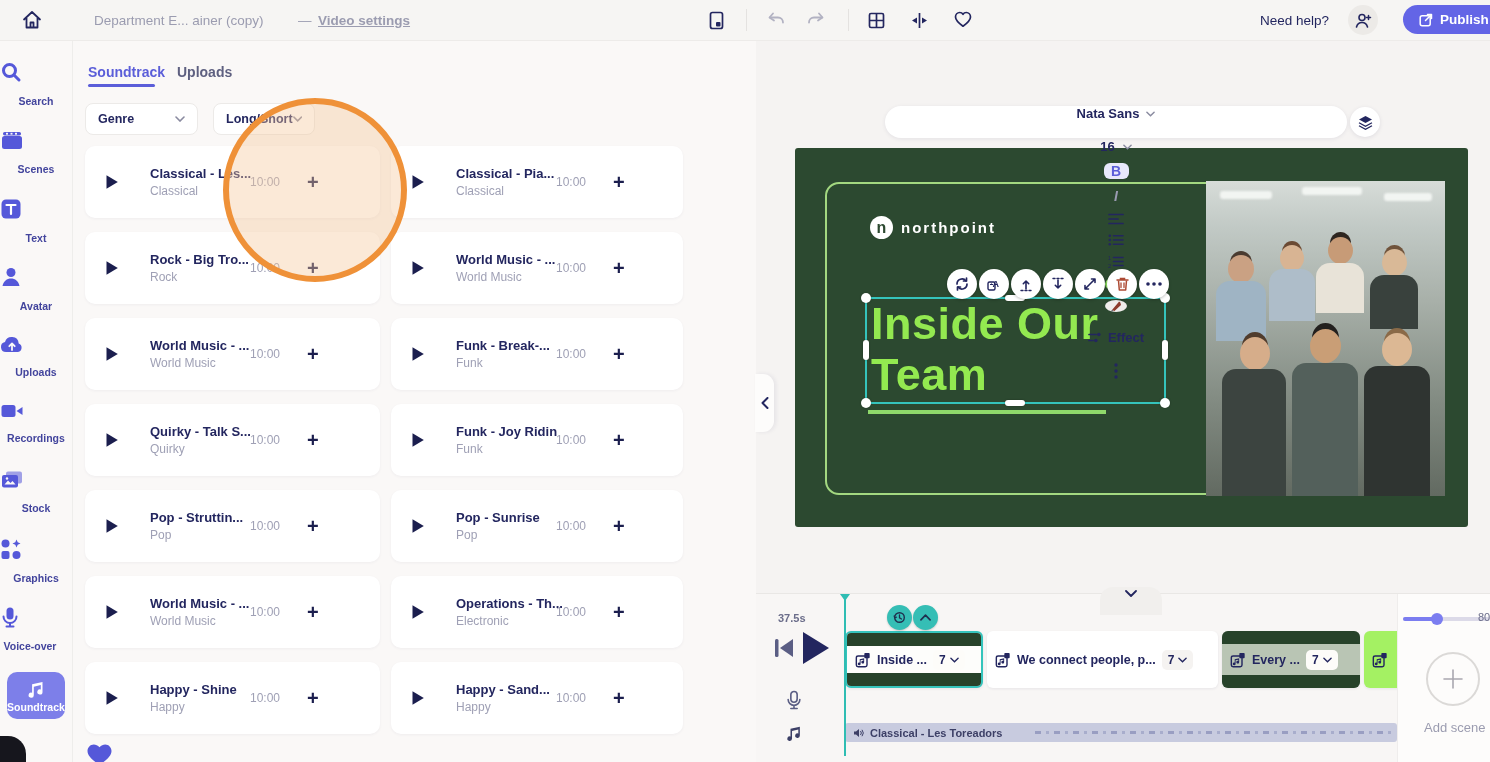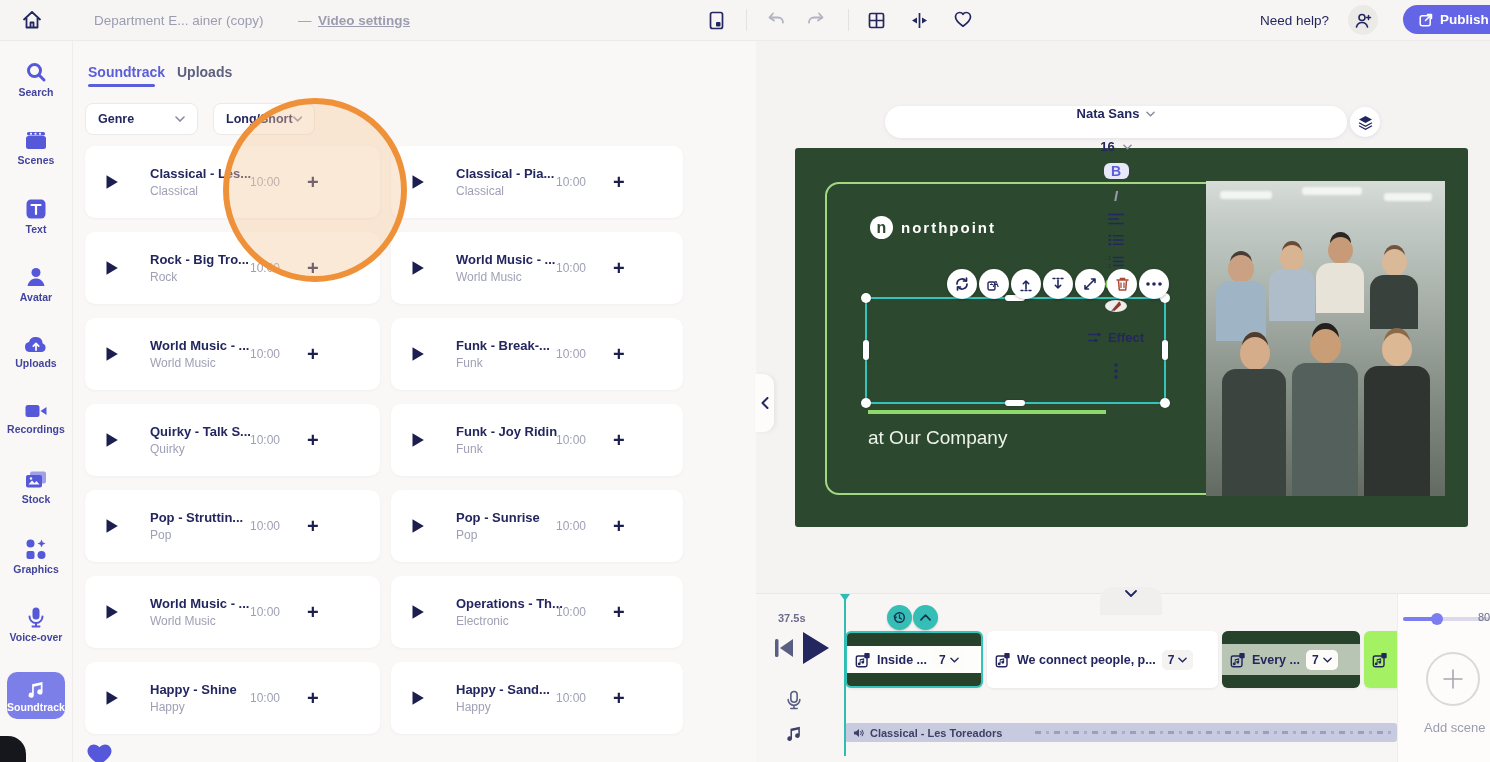--- a/index.html
+++ b/index.html
@@ -12,21 +12,21 @@
   #header{position:absolute;left:0;top:0;width:1490px;height:40px;background:#f6f5f3;border-bottom:1px solid #edebe9;display:flex;align-items:center;z-index:30;}
   .hdr-title{color:#9b9cb0;font-size:13.5px;}
   .hdr-link{color:#9b9cb0;font-size:13.5px;text-decoration:underline;font-weight:bold;}
   .hdr-div{width:1px;height:22px;background:#e4e2e0;}
   .need-help{color:#23265f;font-size:13.5px;}
   .publish-btn{display:flex;align-items:center;gap:7px;background:#6365e6;color:#fff;font-size:13.5px;font-weight:bold;height:29px;padding:0 16px;border-radius:16px;}
   .circle-btn{width:30px;height:30px;border-radius:50%;background:#eceae7;display:flex;align-items:center;justify-content:center;}
 
   
   #rail{position:absolute;left:0;top:40px;width:72px;height:722px;background:#faf8f7;border-right:1px solid #eeedeb;z-index:20;}
-  .rail-item{position:absolute;left:0;width:72px;display:flex;flex-direction:column;align-items:center;gap:3px;color:#5558d9;}
+  .rail-item{position:absolute;left:0;width:72px;display:flex;flex-direction:column;gap:12px;color:#5558d9;}
   .rail-label{font-size:10.5px;color:#43459d;font-weight:bold;text-align:center;line-height:12px;}
   .rail-sel{position:absolute;left:7px;width:58px;height:47px;background:#7d7fe9;border-radius:10px;display:flex;flex-direction:column;align-items:center;justify-content:center;gap:2px;color:#fff;}
   .rail-sel .rail-label{color:#fff;}
 
   
   #panel{position:absolute;left:72px;top:40px;width:684px;height:722px;background:#faf8f7;z-index:10;}
   .tab{font-size:14px;font-weight:bold;}
   .tab-active{color:#5b5ed9;}
   .tab-idle{color:#5e6080;}
   .filter-btn{display:flex;align-items:center;justify-content:space-between;background:#fff;border:1px solid #eceae8;border-radius:8px;height:32px;padding:4px 12px;font-size:12.5px;font-weight:bold;color:#23265f;}
@@ -618,23 +618,26 @@
       <span class="hdl hdl-c" style="left:-6px;top:-6px;"></span>
       <span class="hdl hdl-c" style="right:-6px;top:-6px;"></span>
       <span class="hdl hdl-c" style="left:-6px;bottom:-6px;"></span>
       <span class="hdl hdl-c" style="right:-6px;bottom:-6px;"></span>
       <span class="hdl hdl-h" style="left:138px;top:-4px;"></span>
       <span class="hdl hdl-h" style="left:138px;bottom:-4px;"></span>
       <span class="hdl hdl-v" style="left:-4px;top:41px;"></span>
       <span class="hdl hdl-v" style="right:-4px;top:41px;"></span>
     </div>
 
+    <div class="v-title">
+      <div>Inside Our</div>
+      <div>Team</div>
+    </div>
     <div class="v-rule"></div>
     <div class="v-sub">
-      <div>at Our Company</div>
     </div>
 
     <div id="photo">
       <span class="light" style="left:14px;top:10px;width:52px;height:8px;"></span>
       <span class="light" style="left:96px;top:6px;width:60px;height:8px;"></span>
       <span class="light" style="left:178px;top:12px;width:48px;height:8px;"></span>
       <span class="head" style="left:22px;top:74px;width:26px;height:28px;background:#caa183;box-shadow:0 -6px 0 -2px #4a3b30;"></span>
       <span class="torso" style="left:10px;top:100px;width:50px;height:60px;background:#9fb4c4;"></span>
       <span class="head" style="left:74px;top:64px;width:24px;height:26px;background:#d8b493;box-shadow:0 -6px 0 -2px #6b4a33;"></span>
       <span class="torso" style="left:63px;top:88px;width:46px;height:52px;background:#aebdc9;"></span>

